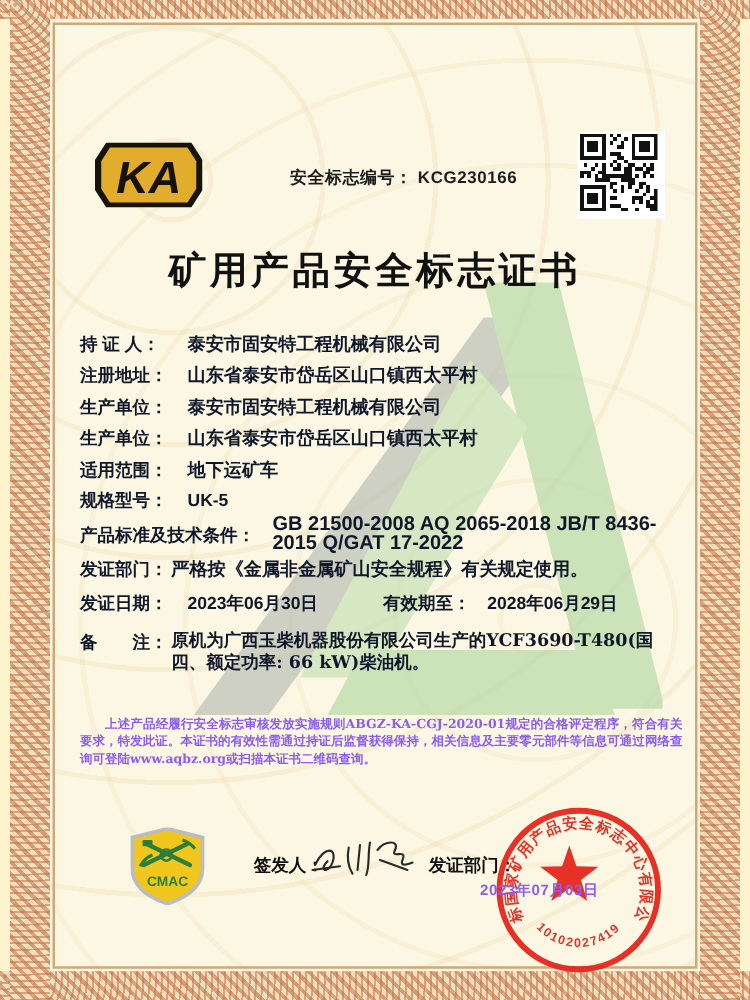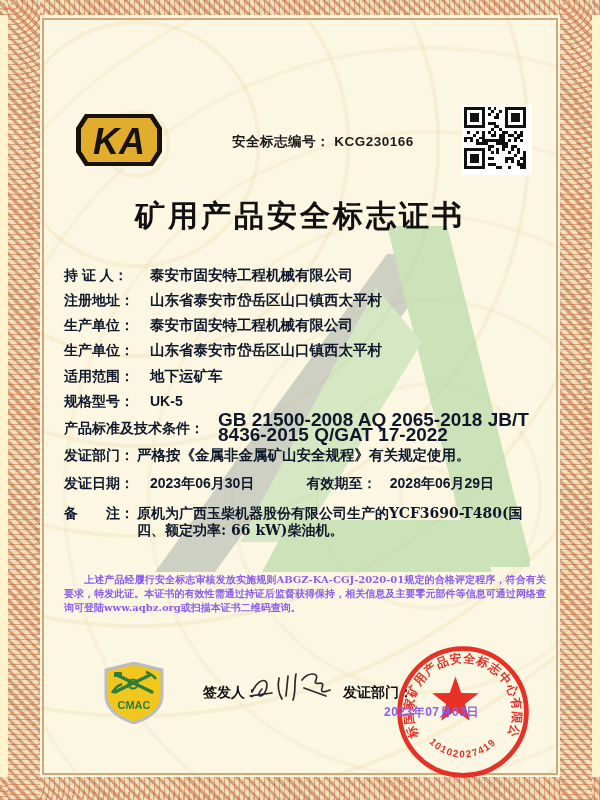--- a/index.html
+++ b/index.html
@@ -38,21 +38,21 @@
   .title{position:absolute;left:0;top:152px;width:600px;text-align:center;font-size:30px;font-weight:bold;color:#111;letter-spacing:3px;font-family:"Liberation Sans",sans-serif;}
 
   
   .row{position:absolute;left:64px;white-space:nowrap;color:#0f172a;}
   .lbl{display:inline-block;width:86px;font-size:14px;font-weight:bold;font-family:"Liberation Sans",sans-serif;}
   .val{font-size:14.5px;font-weight:bold;}
   .kai{font-family:"DejaVu Serif","Liberation Serif",serif;}
   .hei{font-family:"Liberation Sans",sans-serif;font-size:14px;}
   .row-std{top:368px;white-space:normal;width:482px;}
   .row-std .lbl{width:154px;vertical-align:top;padding-top:8px;}
-  .row-std .val{display:inline-block;width:325px;line-height:15px;font-size:19px;vertical-align:top;}
+  .row-std .val{display:inline-block;width:325px;line-height:15px;font-size:16px;vertical-align:top;}
   .lbl-n{width:73px;}
   .row-remark{top:461px;white-space:normal;width:482px;}
   .row-remark .lbl{vertical-align:top;width:73px;}
   .row-remark .val{display:inline-block;width:405px;line-height:16.5px;font-size:14px;vertical-align:top;}
   .vlbl{display:inline-block;font-size:14px;font-weight:bold;}
 
   .para{position:absolute;left:64px;top:529px;width:482px;font-size:10px;line-height:13.9px;
     font-family:"DejaVu Serif","Liberation Serif",serif;font-weight:bold;color:#8b5cf6;
     text-align:justify;text-indent:2em;}
 

